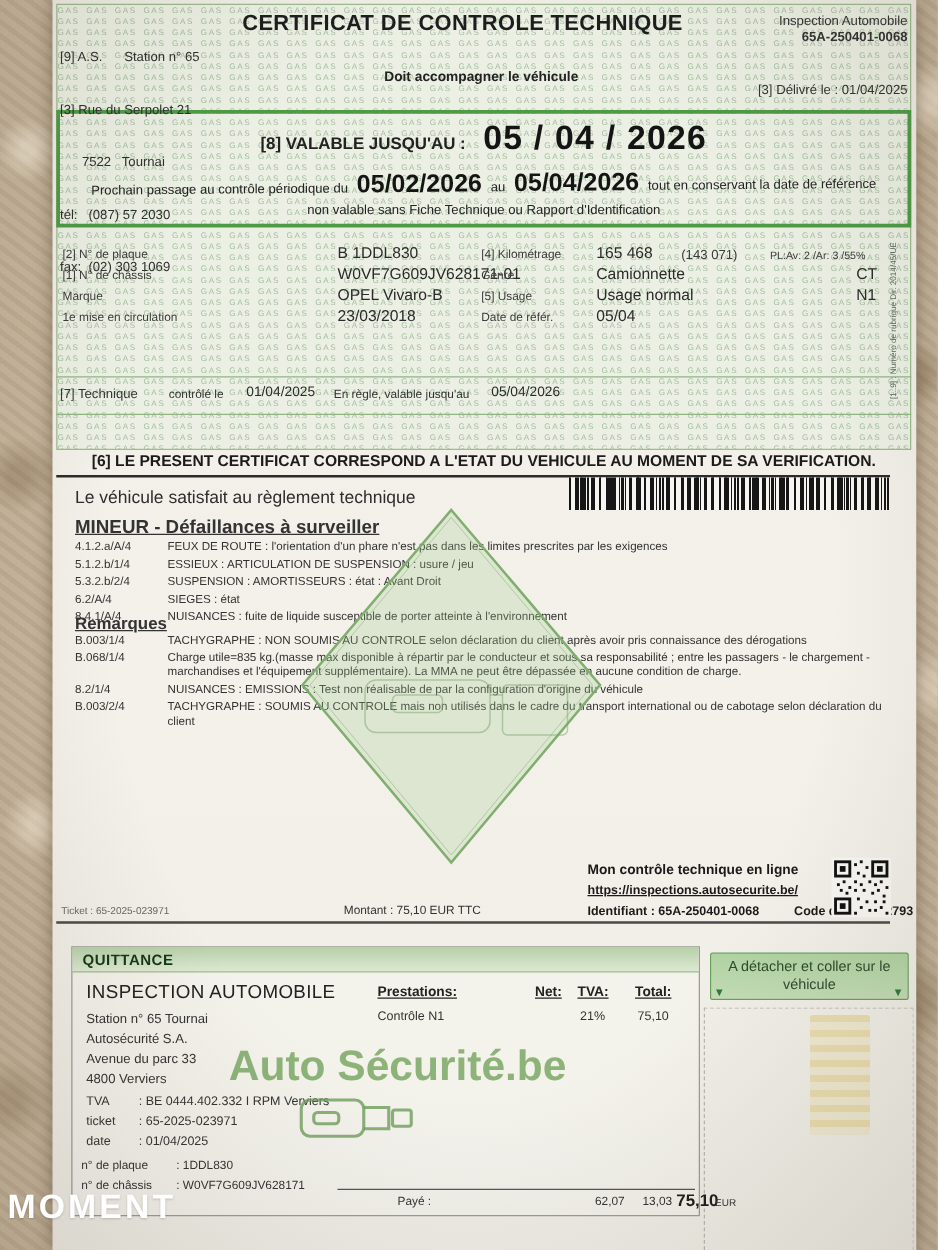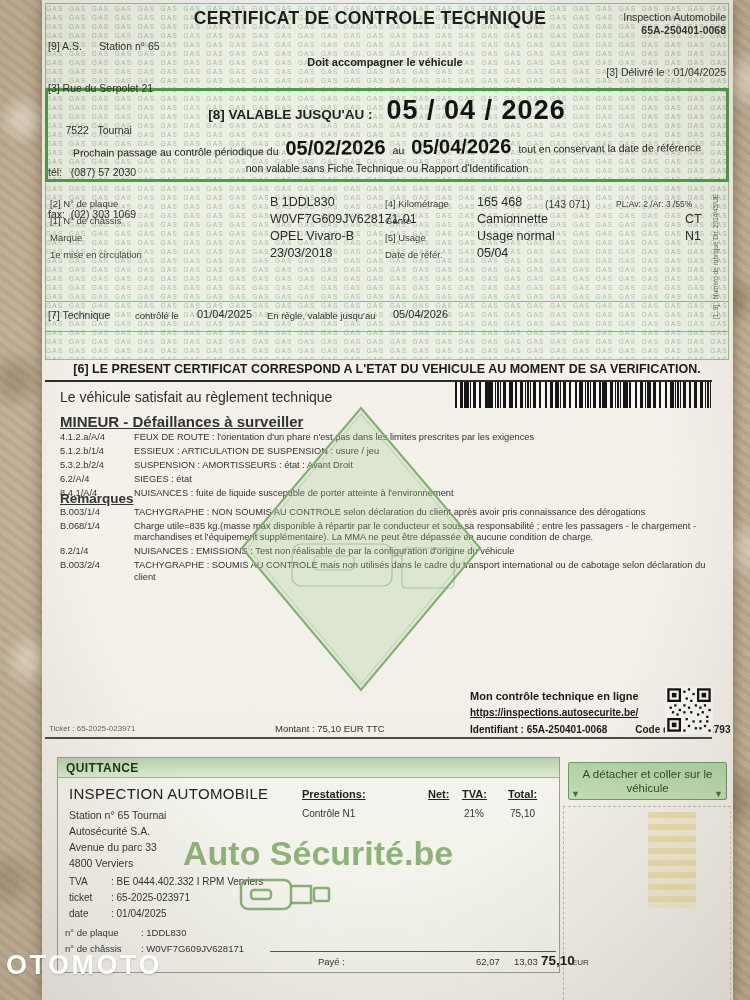--- a/index.html
+++ b/index.html
@@ -382,14 +382,14 @@
 <div class="abs z4 pay-num" style="left:514px; top:956px;">13,03</div>
 <div class="abs z4 pay-total" style="left:541px; top:953px;">75,10</div>
 <div class="abs z4 pay-cur" style="left:572px; top:958px;">EUR</div>
 
 <div class="detach-box">A détacher et coller sur le véhicule</div>
 <div class="arrow" style="left:571px; top:789px;">▼</div>
 <div class="arrow" style="left:714px; top:789px;">▼</div>
 <div class="sticker-zone"></div>
 <div class="yellow-strip"></div>
 
-<div class="photo-mark">OTOMOTO</div>
+<div class="photo-mark">MOMENT</div>
 <div class="vignette"></div>
 
 </body></html>

